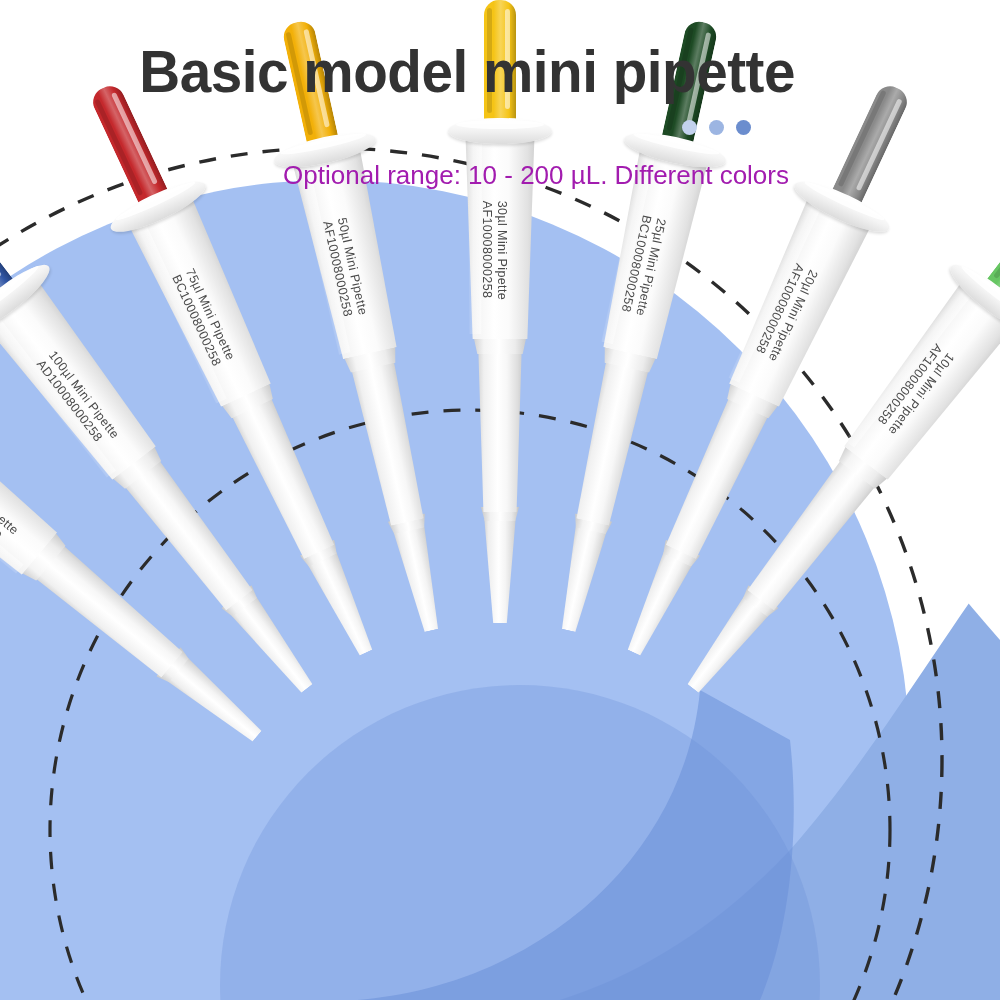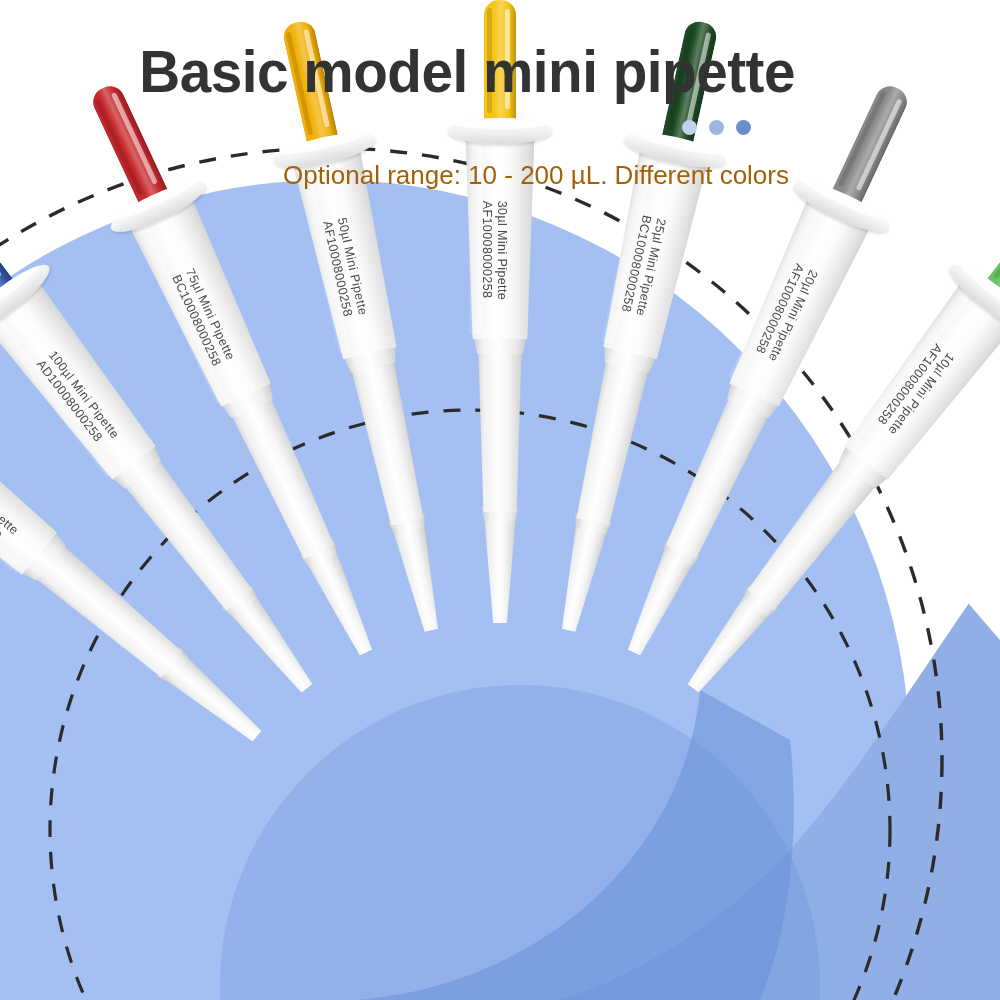--- a/index.html
+++ b/index.html
@@ -60,21 +60,21 @@
     font-size:25px;
     line-height:1;
     padding:12px 26px 14px;
     border-radius:26px;
     white-space:nowrap;
   }
 
   .subtitle {
     margin-top:20px;
     font-size:26px;
-    color:#a16207;
+    color:#a21caf;
     line-height:1.55;
     padding-right:6px;
   }
   .subtitle .l2 { display:block; }
 
   
   #fan {
     position:absolute;
     left:0; top:0;
     width:1000px; height:1000px;

